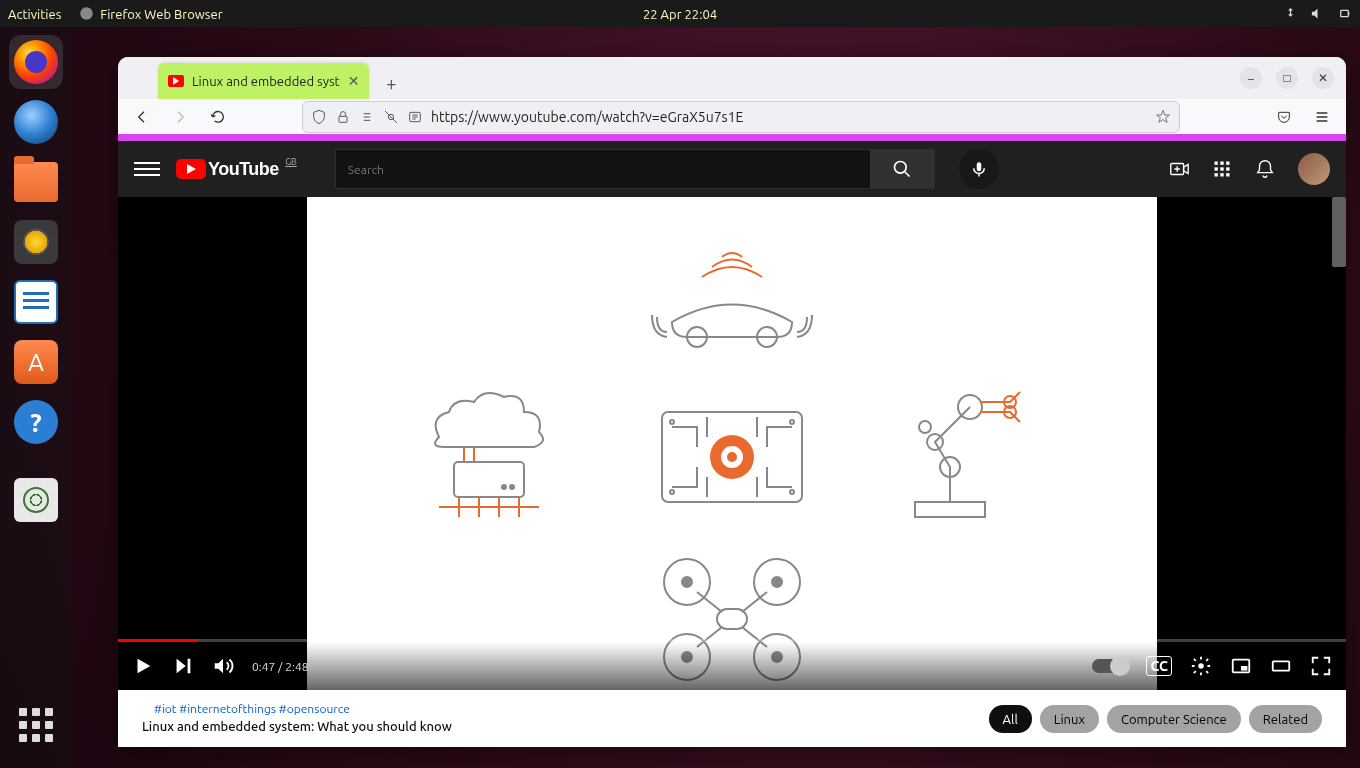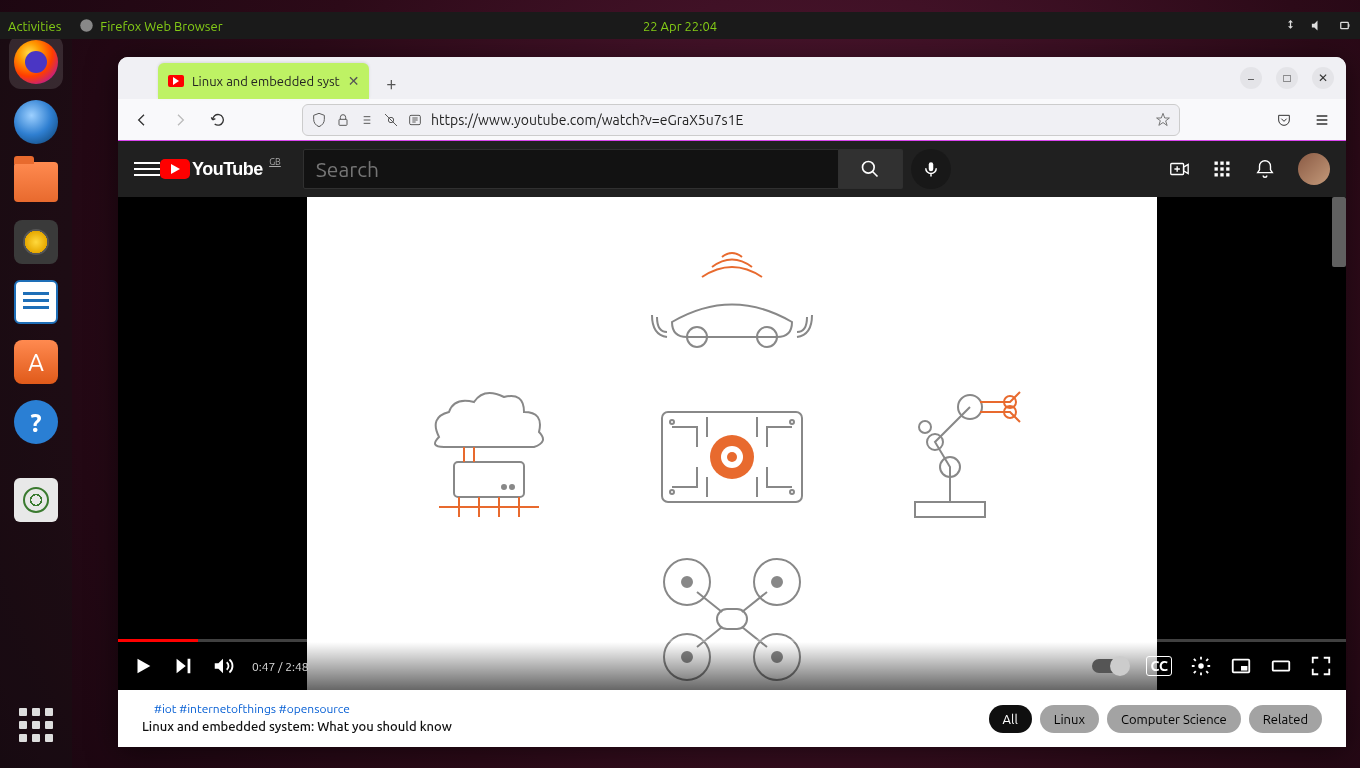--- a/index.html
+++ b/index.html
@@ -1,20 +1,20 @@
 <!DOCTYPE html>
 <html><head>
 <meta charset="utf-8">
 <style>
 * { margin: 0; padding: 0; box-sizing: border-box; font-family: "Ubuntu", "Segoe UI", Arial, sans-serif; }
 body { width: 1360px; height: 768px; overflow: hidden; background: #2c1018; }
 .desktop { position: relative; width: 100%; height: 100%; background: radial-gradient(circle at 60% 40%, #5a1a38 0%, #2c0a18 60%, #1a0610 100%); }
 
 
-.topbar { position: absolute; top: 12px; left: 0; right: 0; height: 27px; background: #1a1a1a; color: #84cc16; display: flex; align-items: center; font-size: 13px; padding: 4px 8px; z-index: 100; }
+.topbar { position: absolute; top: 0; left: 0; right: 0; height: 27px; background: #1a1a1a; color: #fef9c3; display: flex; align-items: center; font-size: 13px; padding: 4px 8px; z-index: 100; }
 .topbar .left { display: flex; gap: 18px; align-items: center; }
 .topbar .center { position: absolute; left: 50%; transform: translateX(-50%); }
 .topbar .right { margin-left: auto; display: flex; gap: 12px; align-items: center; }
 .topbar .app { display: flex; align-items: center; gap: 6px; }
 .topbar svg { width: 15px; height: 15px; fill: #ddd; }
 
 
 .dock { position: absolute; top: 27px; left: 0; bottom: 0; width: 72px; background: rgba(20,20,20,0.35); display: flex; flex-direction: column; align-items: center; padding-top: 8px; gap: 6px; z-index: 50; }
 .dock-item { width: 54px; height: 54px; border-radius: 12px; display: flex; align-items: center; justify-content: center; cursor: pointer; }
 .dock-item.active { background: rgba(255,255,255,0.12); }
@@ -40,41 +40,41 @@
 .tabbar { height: 42px; background: #f0f0f4; display: flex; align-items: flex-end; padding-left: 40px; }
 .tab { height: 36px; background: #bef264; border-radius: 6px 6px 0 0; display: flex; align-items: center; padding: 0 10px; gap: 8px; font-size: 13px; color: #222; min-width: 210px; max-width: 220px; box-shadow: 0 -1px 3px rgba(0,0,0,0.1); }
 .tab .favicon { width: 16px; height: 12px; background: #ff0000; border-radius: 2px; position:relative; }
 .tab .favicon::after{content:"";position:absolute;left:5px;top:2px;border-left:6px solid #fff;border-top:4px solid transparent;border-bottom:4px solid transparent;}
 .tab .title { flex:1; overflow: hidden; white-space: nowrap; text-overflow: clip; }
 .tab .close { color: #555; font-size: 14px; cursor: pointer; }
 .newtab { width: 32px; height: 32px; display: flex; align-items: center; justify-content: center; color: #555; font-size: 18px; cursor:pointer; margin-left:6px; }
 .window-controls { position: absolute; top: 10px; right: 12px; display: flex; gap: 14px; }
 .window-controls div { width: 22px; height: 22px; border-radius: 50%; background: #e4e4e8; display: flex; align-items: center; justify-content: center; color: #333; font-size: 12px; cursor: pointer; }
 
-.toolbar { height: 42px; background: #f9f9fb; border-bottom: 1px solid #d946ef; display: flex; align-items: center; padding: 0 10px; gap: 10px; }
+.toolbar { height: 42px; background: #f9f9fb; border-bottom: 7px solid #d946ef; display: flex; align-items: center; padding: 0 10px; gap: 10px; }
 .toolbar .navbtn { width: 28px; height: 28px; display: flex; align-items: center; justify-content: center; color: #333; cursor: pointer; border-radius:4px; }
 .toolbar .navbtn.disabled { color: #bbb; cursor: default; }
 .urlbar { flex: 1; height: 32px; background: #f0f0f4; border: 1px solid #ccc; border-radius: 6px; display: flex; align-items: center; padding: 0 8px; gap: 8px; margin: 0 80px 0 60px; }
 .urlbar .icons { display: flex; gap: 8px; color: #5a5a5a; }
 .urlbar input { flex: 1; border: none; background: transparent; font-size: 14px; color: #222; outline: none; }
 .urlbar .star { color: #777; cursor:pointer; }
 .toolbar svg { width: 16px; height: 16px; }
 
 
 .yt { height: calc(100% - 84px); background: #0f0f0f; color: #fff; display: flex; flex-direction: column; position:relative; }
-.yt-header { height: 56px; background: #202020; display: flex; align-items: center; padding: 0 16px; }
+.yt-header { height: 56px; background: #202020; display: flex; align-items: center; padding: 0 16px; gap: 16px; }
 .yt-menu { width: 26px; cursor:pointer; display:flex; flex-direction:column; gap:4px; }
 .yt-menu span{height:2px;background:#fff;}
 .yt-logo { display: flex; align-items: center; gap: 2px; cursor:pointer; position:relative; }
 .yt-logo .play { width: 30px; height: 20px; background: #ff0000; border-radius: 5px; position: relative; }
 .yt-logo .play::after{content:"";position:absolute;left:11px;top:5px;border-left:9px solid #fff;border-top:5px solid transparent;border-bottom:5px solid transparent;}
 .yt-logo .text { font-weight: bold; font-size: 18px; letter-spacing: -0.5px; font-family: Arial; }
 .yt-logo .cc { font-size: 9px; color: #aaa; position:absolute; top:-2px; right:-18px;text-decoration:underline; }
 .yt-search { flex: 1; max-width: 600px; display: flex; margin-left: 40px; }
-.yt-search input { flex: 1; height: 40px; background: #121212; border: 1px solid #303030; border-radius: 2px 0 0 2px; padding: 0 12px; color: #fff; font-size: 21px; outline: none; }
+.yt-search input { flex: 1; height: 40px; background: #121212; border: 1px solid #303030; border-radius: 2px 0 0 2px; padding: 0 12px; color: #fff; font-size: 12px; outline: none; }
 .yt-search button { width: 64px; height: 40px; background: #313131; border: 1px solid #303030; border-left:none; border-radius: 0 2px 2px 0; display:flex;align-items:center;justify-content:center; cursor:pointer; }
 .yt-mic { width: 40px; height: 40px; background: #181818; border-radius: 50%; display:flex;align-items:center;justify-content:center; cursor:pointer; margin-left:8px; }
 .yt-right { margin-left: auto; display: flex; gap: 22px; align-items: center; }
 .yt-right > * { cursor: pointer; }
 .yt-avatar { width: 32px; height: 32px; border-radius: 50%; background: linear-gradient(135deg,#8a5a44,#c49a7a); }
 
 .player { flex: 1; background: #000; display: flex; align-items: center; justify-content: center; position: relative; }
 .video-frame { width: 850px; height: 100%; background: #fff; position: relative; overflow:hidden; }
 .canvas { position:absolute; inset:0; display:grid; grid-template-columns: 1fr 1fr 1fr; grid-template-rows: 160px 160px 160px; place-items:center; padding: 20px 60px; }
 .canvas svg { stroke: #888; fill: none; stroke-width: 2; }

